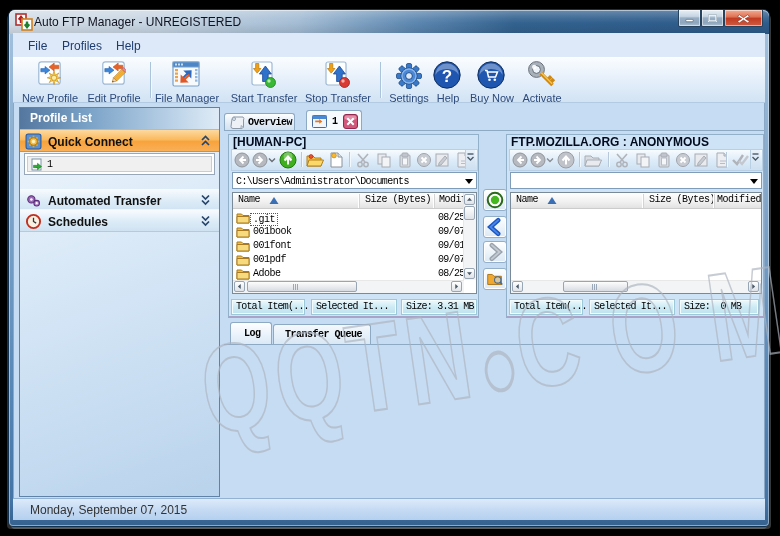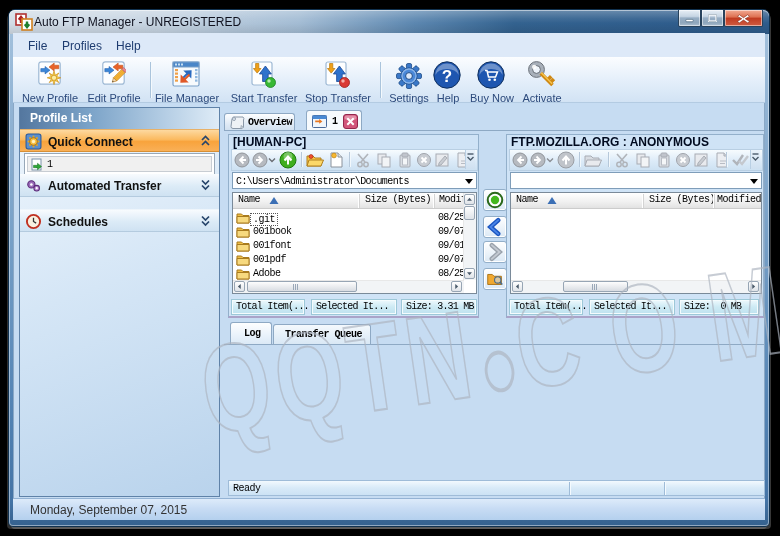--- a/index.html
+++ b/index.html
@@ -41,21 +41,21 @@
 #lpanel{left:10px;top:97px;width:201px;height:390px;border:1px solid #5f82a8;background:linear-gradient(160deg,#f0f7fd 0%,#d5e6f6 45%,#b9d3ec 100%);}
 #lphead{left:0;top:0;width:199px;height:21px;background:linear-gradient(90deg,#54779f 0%,#7ba3c8 35%,#b8d0e6 75%,#dfecf7 100%);
  color:#fff;font-weight:bold;font-size:12px;line-height:21px;padding-left:10px;}
 .lprow{position:absolute;left:0;width:199px;height:23px;font-size:12px;font-weight:bold;color:#111;}
 .lprow .cap{position:absolute;left:28px;top:5px;}
 .lpico{position:absolute;left:5px;top:3px;width:17px;height:17px;}
 .chev{position:absolute;right:8px;top:4px;width:11px;height:14px;}
 #rowqc{top:21px;background:linear-gradient(180deg,#fdd9a0 0%,#fbba60 45%,#f8a33c 55%,#f9b057 100%);border-top:1px solid #e8b168;border-bottom:1px solid #d78f35;}
 #qcbox{left:4px;top:45px;width:191px;height:22px;background:#fff;border:1px solid #98a8b8;}
 #qcitem{left:2px;top:2px;width:185px;height:16px;background:#f0f0f0;border:1px solid #c8cdd3;font-size:10px;color:#000;font-family:"Liberation Mono",monospace;}
-#rowat{top:66px;background:linear-gradient(180deg,#f8fbfe 0%,#dcebf7 55%,#cfe2f2 100%);border-bottom:1px solid #b4cbdf;}
+#rowat{top:81px;background:linear-gradient(180deg,#f8fbfe 0%,#dcebf7 55%,#cfe2f2 100%);border-bottom:1px solid #b4cbdf;}
 #rowsc{top:101px;background:linear-gradient(180deg,#f8fbfe 0%,#dcebf7 55%,#cfe2f2 100%);border-bottom:1px solid #b4cbdf;border-top:1px solid #eef5fb;}
 
 
 .tab{position:absolute;font-family:"Liberation Mono",monospace;font-size:10px;font-weight:bold;letter-spacing:-0.5px;color:#000;}
 #tabov{left:215px;top:103px;width:71px;height:18px;background:linear-gradient(180deg,#fdfeff,#dfeaf5 60%,#d0e0ef);border:1px solid #8ea9c4;border-bottom:none;border-radius:3px 3px 0 0;}
 #tab1{left:297px;top:100px;width:56px;height:21px;background:#f6fafd;border:1px solid #8ea9c4;border-bottom:none;border-radius:3px 3px 0 0;}
 #tabline{left:215px;top:120px;width:541px;height:1px;background:#8ea9c4;}
 
 
 .fpanel{background:#cfe3f6;border:1px solid #93b0cb;border-bottom:2px solid #aaa3c8;}
@@ -589,23 +589,18 @@
           <path d="M17.5 14.5 L20 17" stroke="#4a6a8a" stroke-width="1.8"></path>
         </svg></div>
 
     <div id="ltab1" class="abs">
         <span class="mono" style="position:absolute;left:13px;top:5px;font-size:10px;font-weight:bold;letter-spacing:-0.5px">Log</span>
       </div>
     <div id="ltab2" class="abs">
         <span class="mono" style="position:absolute;left:11px;top:4px;font-size:10px;font-weight:bold;letter-spacing:-0.5px;white-space:nowrap">Transfer Queue</span>
       </div>
     <div id="logline" class="abs"></div>
-    <div id="readybar" class="abs">
-        <span class="mono" style="position:absolute;left:4px;top:2px;font-size:10px;letter-spacing:-0.5px">Ready</span>
-        <span class="rdiv" style="left:340px"></span>
-        <span class="rdiv" style="left:435px"></span>
-      </div>
     <div id="statusbar" class="abs">
         <span style="position:absolute;left:17px;top:4px">Monday, September 07, 2015</span>
       </div>
   </div>
   <div id="wm" class="abs"><span>QQTN<i class="wdot"></i><span class="wb">COM</span></span></div>
 </div>
 
 </body></html>

